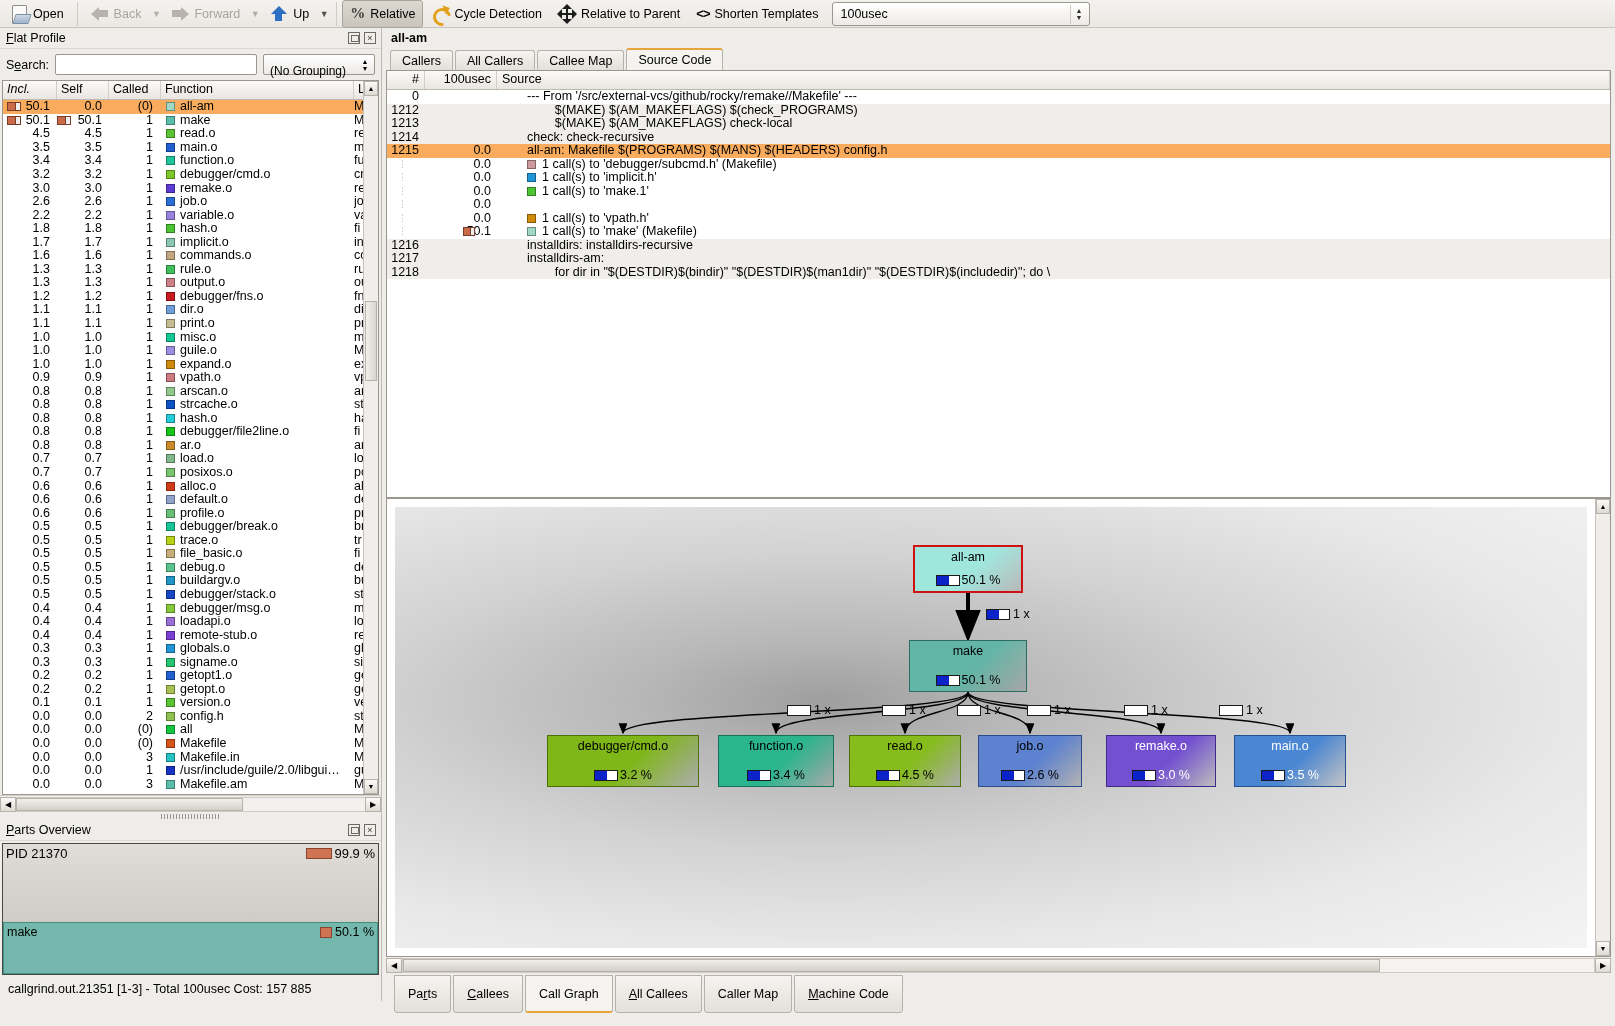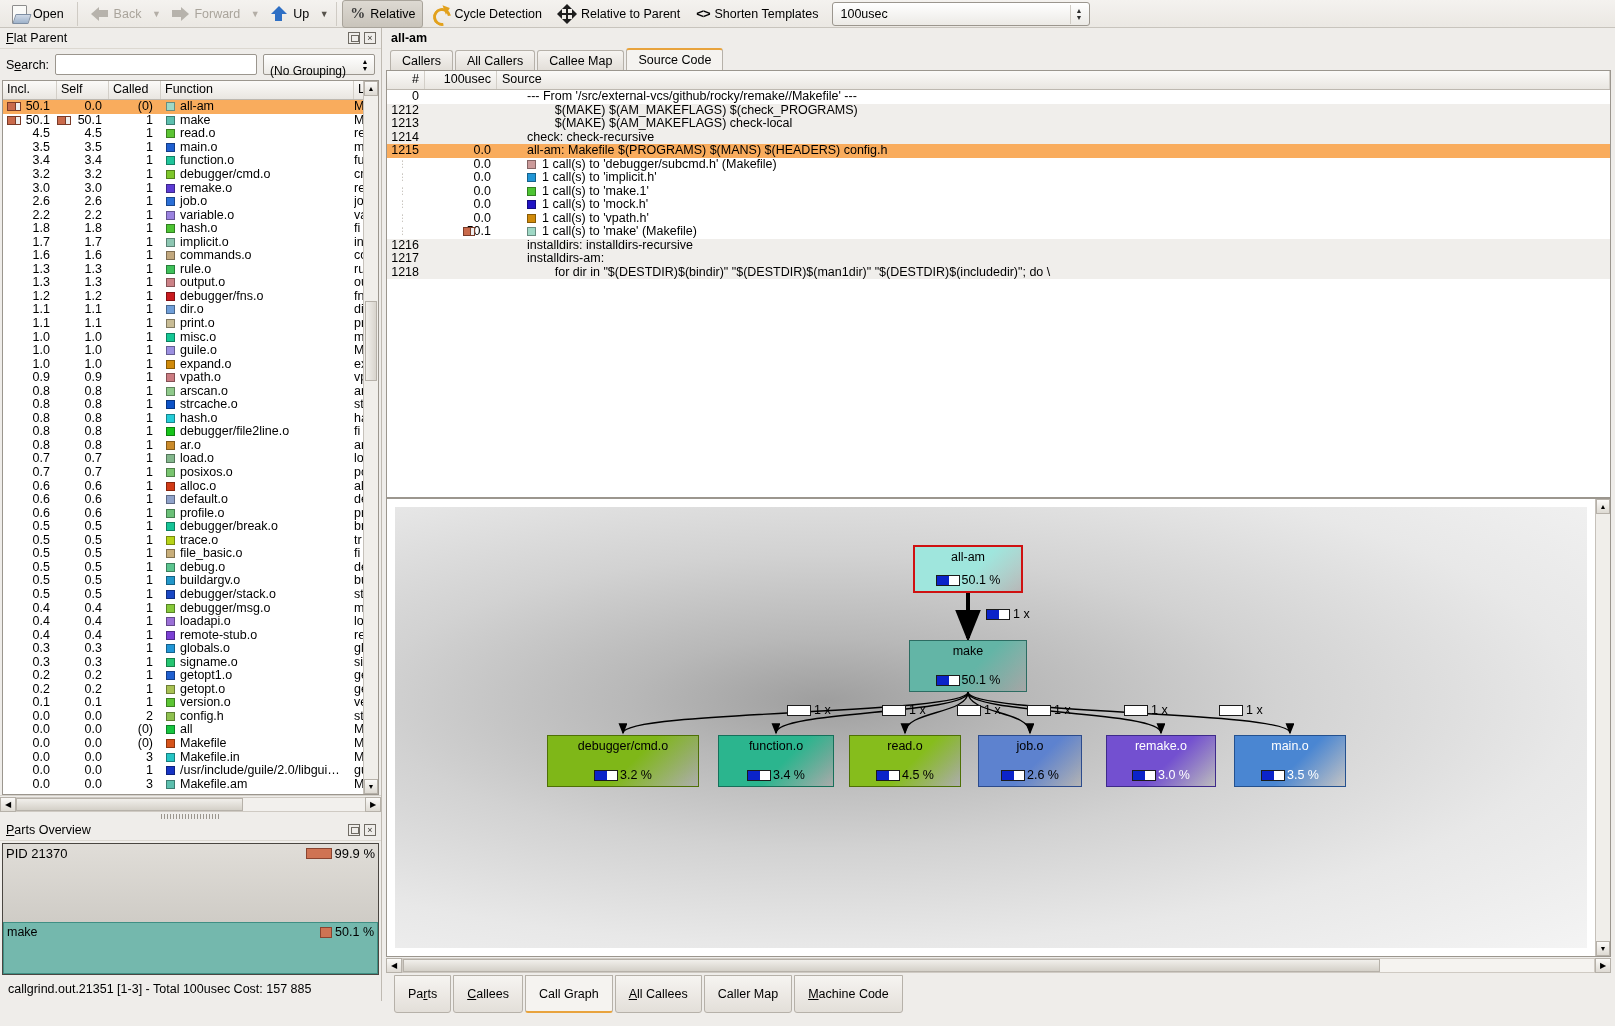--- a/index.html
+++ b/index.html
@@ -143,21 +143,21 @@
     display:flex; flex-direction:column; overflow:hidden; position:relative;
   }
   .tbl-head {
     display:flex; height:19px; font-size:12.5px;
     background: linear-gradient(180deg,#fbfaf8,#e9e6e1);
     border-bottom:1px solid #bdb8b0;
   }
   .tbl-head div {
     padding:1px 4px; border-right:1px solid #d3cfc8; white-space:nowrap; overflow:hidden;
   }
-  .c-incl { width:54px; text-align:left;}
+  .c-incl { width:54px; text-align:left;font-style:italic;}
   .c-self { width:52px; }
   .c-call { width:52px; }
   .c-fn   { flex:1; }
   .c-loc  { width:24px; }
 
   .rows { flex:1; overflow:hidden; font-size:12.5px; }
   .row { display:flex; height:13.55px; align-items:center; line-height:13px; }
   .row.sel { background:#f9ac5d; }
   .row .incl, .row .self { width:54px; text-align:right; padding-right:7px; position:relative;}
   .row .self { width:52px; }
@@ -335,21 +335,21 @@
         <span>▼</span>
       </span>
   </div>
 </div>
 
 <div id="body">
 
   <div id="left">
 
     <div class="dock-title">
-      <span><span class="u">F</span><span>lat Parent</span></span>
+      <span><span class="u">F</span><span>lat Profile</span></span>
       <span class="dock-btns">
         <span class="dock-btn float"></span>
         <span class="dock-btn">×</span>
       </span>
     </div>
 
     <div class="search-row">
       <label>S<span class="u">e</span>arch:</label>
       <input class="search-input" type="text" value="" style="">
       <div class="grp-combo">
@@ -985,21 +985,20 @@
               <span class="src"><span class="sw" style="background:#2196d6"></span><span>1 call(s) to 'implicit.h'</span></span>
             </div>
             <div class="crow first">
               <span class="num dots">⋮</span>
               <span class="cost">0.0</span>
               <span class="src"><span class="sw" style="background:#4dc433"></span><span>1 call(s) to 'make.1'</span></span>
             </div>
             <div class="crow first">
               <span class="num dots">⋮</span>
               <span class="cost">0.0</span>
-              <span class="src"><span class="sw" style="background:#2013c4"></span><span>1 call(s) to 'mock.h'</span></span>
             </div>
             <div class="crow first">
               <span class="num dots">⋮</span>
               <span class="cost">0.0</span>
               <span class="src"><span class="sw" style="background:#d08a0a"></span><span>1 call(s) to 'vpath.h'</span></span>
             </div>
             <div class="crow first">
               <span class="num dots">⋮</span>
               <span class="cost"><span class="minibar"></span>50.1</span>
               <span class="src"><span class="sw" style="background:#9fd8c5"></span><span>1 call(s) to 'make' (Makefile)</span></span>

